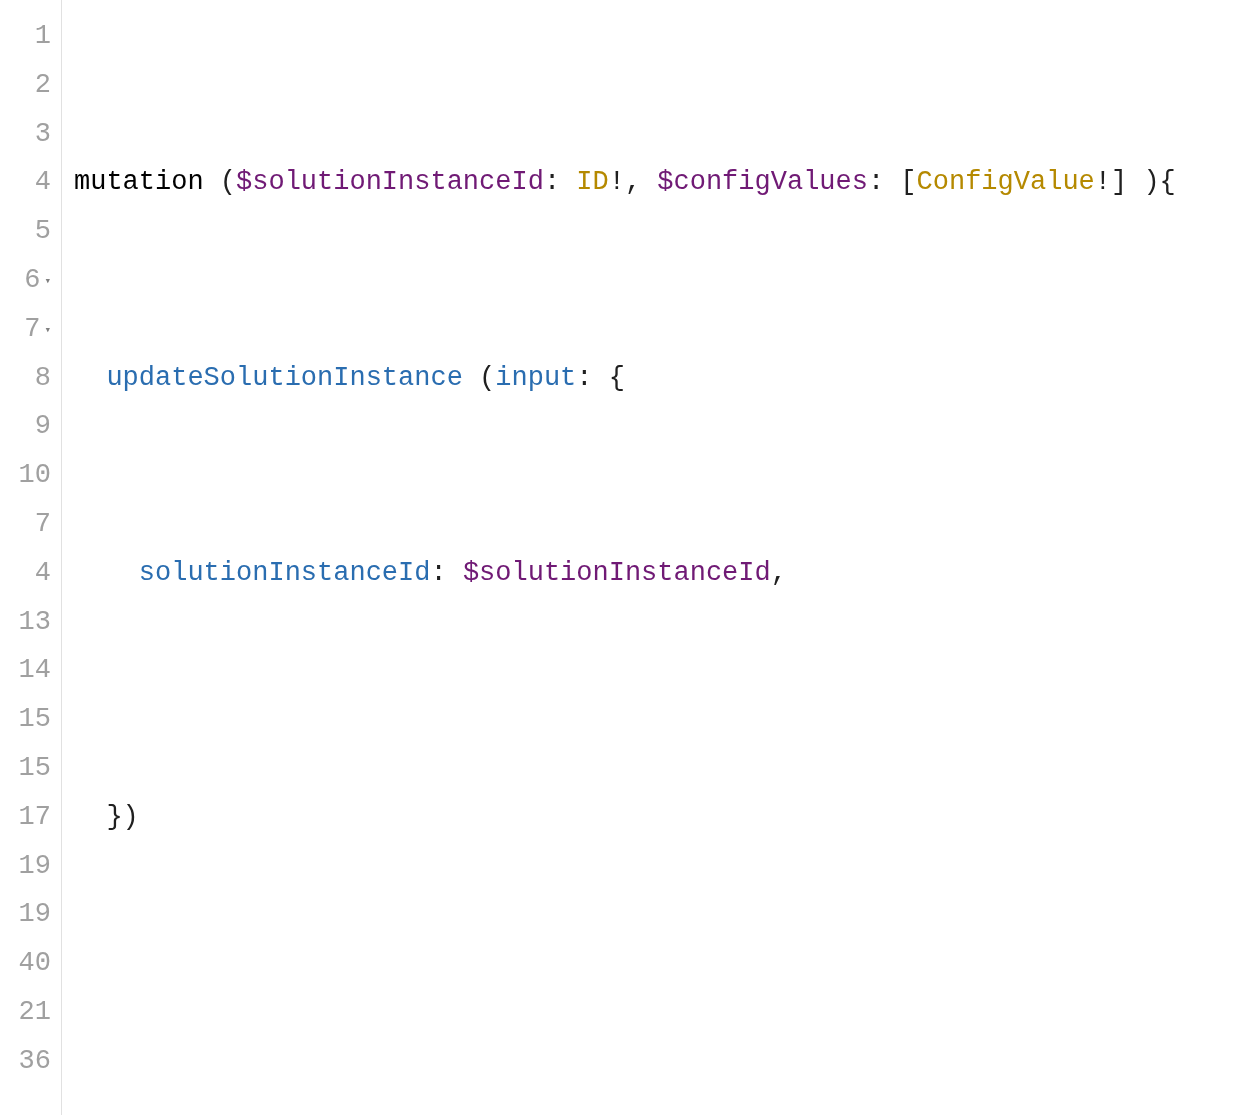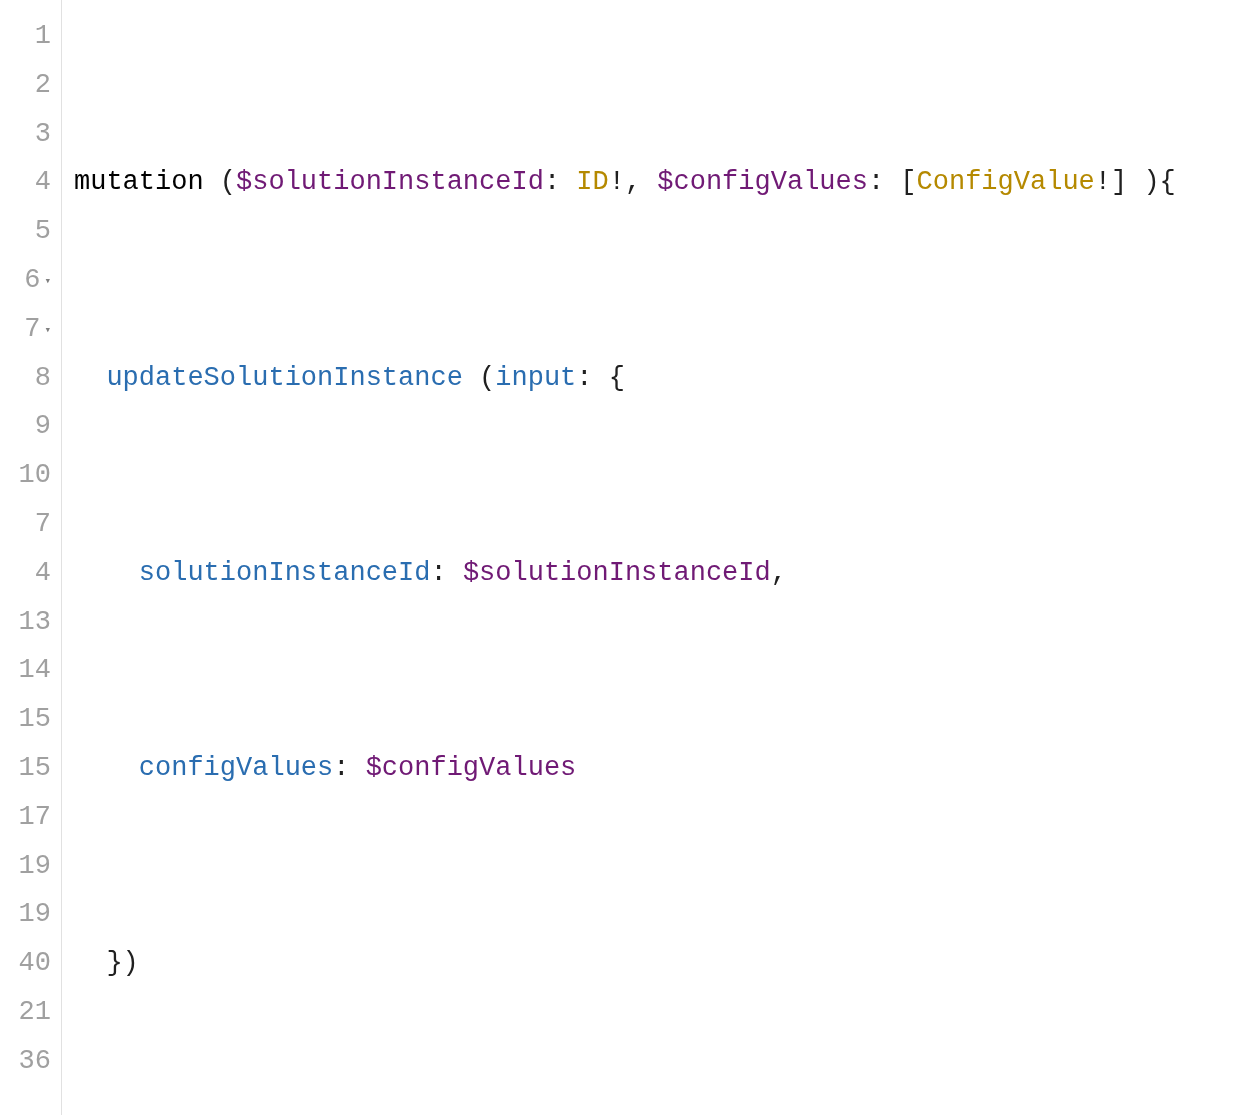--- a/index.html
+++ b/index.html
@@ -137,21 +137,20 @@
   </div>
 
   <div class="code">
     
     <div class="line"><span class="kw">mutation</span> <span class="punc">(</span><span class="var">$solutionInstanceId</span><span class="punc">:</span> <span class="type">ID</span><span class="bang">!</span><span class="punc">,</span> <span class="var">$configValues</span><span class="punc">:</span> <span class="punc">[</span><span class="type">ConfigValue</span><span class="bang">!</span><span class="punc">]</span> <span class="punc">)</span><span class="punc">{</span></div>
     
     <div class="line">  <span class="name">updateSolutionInstance</span> <span class="punc">(</span><span class="name">input</span><span class="punc">:</span> <span class="punc">{</span></div>
     
     <div class="line">    <span class="name">solutionInstanceId</span><span class="punc">:</span> <span class="var">$solutionInstanceId</span><span class="punc">,</span></div>
     
-    <div class="line">    <span class="name">configValues</span><span class="punc">:</span> <span class="var">$configValues</span></div>
     
     <div class="line">  <span class="punc">}</span><span class="punc">)</span></div>
     
     
     
     
     
     
     
     

